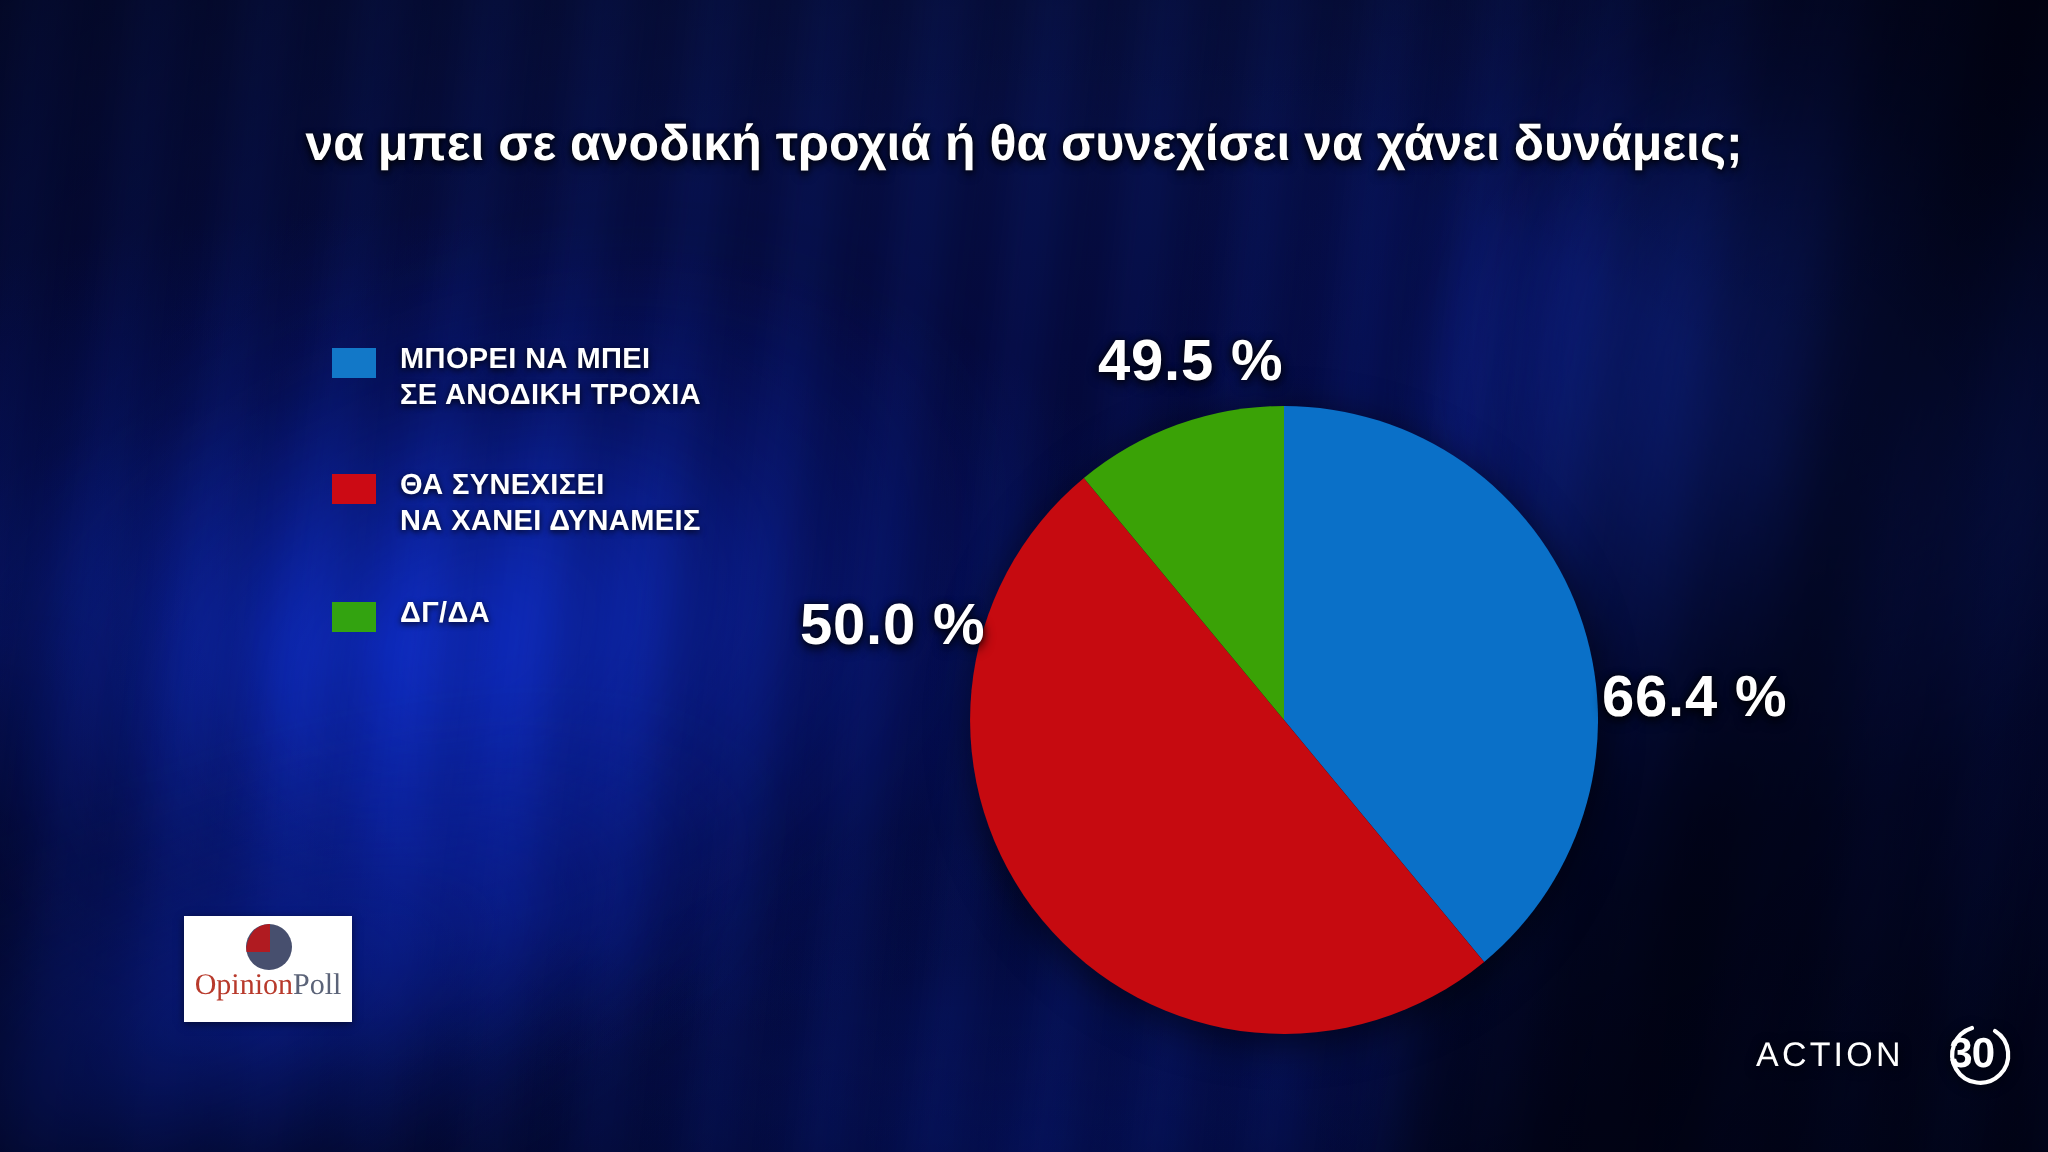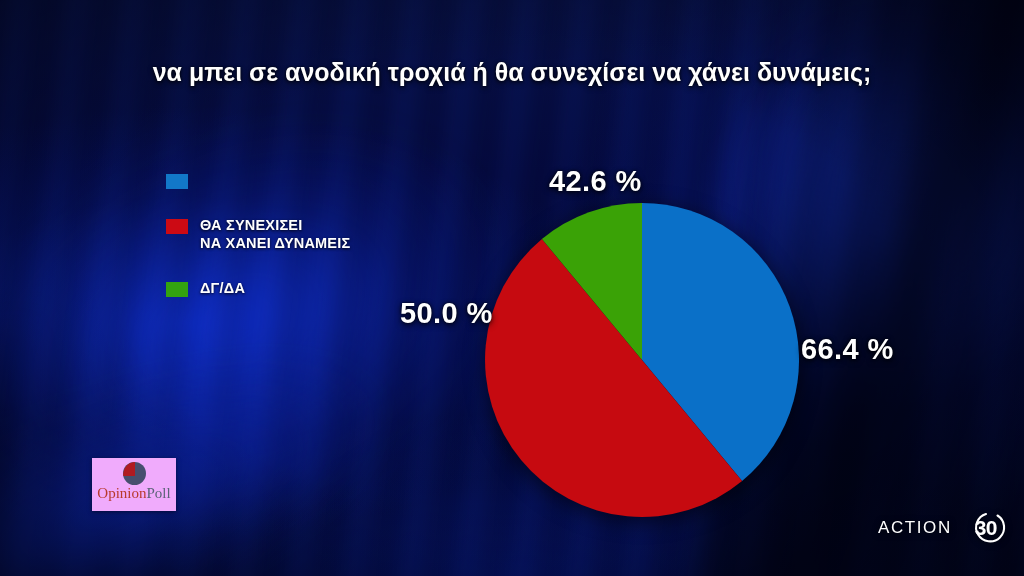--- a/index.html
+++ b/index.html
@@ -171,21 +171,21 @@
   .pct-red   { left: 400px; top: 297px; }
   .pct-blue  { left: 801px; top: 333px; }
 
   
   .op-logo {
     position: absolute;
     left: 92px;
     top: 458px;
     width: 84px;
     height: 53px;
-    background: #f0abfc;
+    background: #ffffff;
     z-index: 7;
     box-shadow: 0 1px 4px rgba(0,0,0,.5);
   }
   .op-mark {
     position: absolute;
     left: 31px;
     top: 4px;
     width: 23px;
     height: 23px;
     border-radius: 50%;
@@ -261,20 +261,22 @@
   <div class="bg-vignette"></div>
 
   <div class="title-block">
     <div class="title-line2">να μπει σε ανοδική τροχιά ή θα συνεχίσει να χάνει δυνάμεις;</div>
   </div>
 
   <div class="legend">
 
     <div class="legend-item">
       <div class="legend-swatch" style="background:#1278c8"></div>
+      <div class="legend-label">ΜΠΟΡΕΙ ΝΑ ΜΠΕΙ
+ΣΕ ΑΝΟΔΙΚΗ ΤΡΟΧΙΑ</div>
     </div>
 
     <div class="legend-item">
       <div class="legend-swatch" style="background:#cc0a14"></div>
       <div class="legend-label">ΘΑ ΣΥΝΕΧΙΣΕΙ
 ΝΑ ΧΑΝΕΙ ΔΥΝΑΜΕΙΣ</div>
     </div>
 
     <div class="legend-item">
       <div class="legend-swatch" style="background:#33a310"></div>
@@ -285,21 +287,21 @@
   <div class="pie-wrap">
     <svg width="314" height="314" viewBox="0 0 314 314">
       <g id="pie-slices">
           <path d="M 157 157 L 157.00 0.00 A 157 157 0 0 1 257.08 277.97 Z" fill="#0a70c8"></path>
           <path d="M 157 157 L 257.08 277.97 A 157 157 0 0 1 56.92 36.03 Z" fill="#c60a10"></path>
           <path d="M 157 157 L 56.92 36.03 A 157 157 0 0 1 157.00 0.00 Z" fill="#3aa206"></path>
         </g>
     </svg>
   </div>
 
-  <div class="pct pct-green">42.6 %</div>
+  <div class="pct pct-green">49.5 %</div>
   <div class="pct pct-red">50.0 %</div>
   <div class="pct pct-blue">66.4 %</div>
 
   <div class="op-logo">
     <div class="op-mark">
       <div class="op-mark-wedge"></div>
     </div>
     <div class="op-text"><span class="op-a">Opinion</span><span class="op-b">Poll</span></div>
   </div>
 

